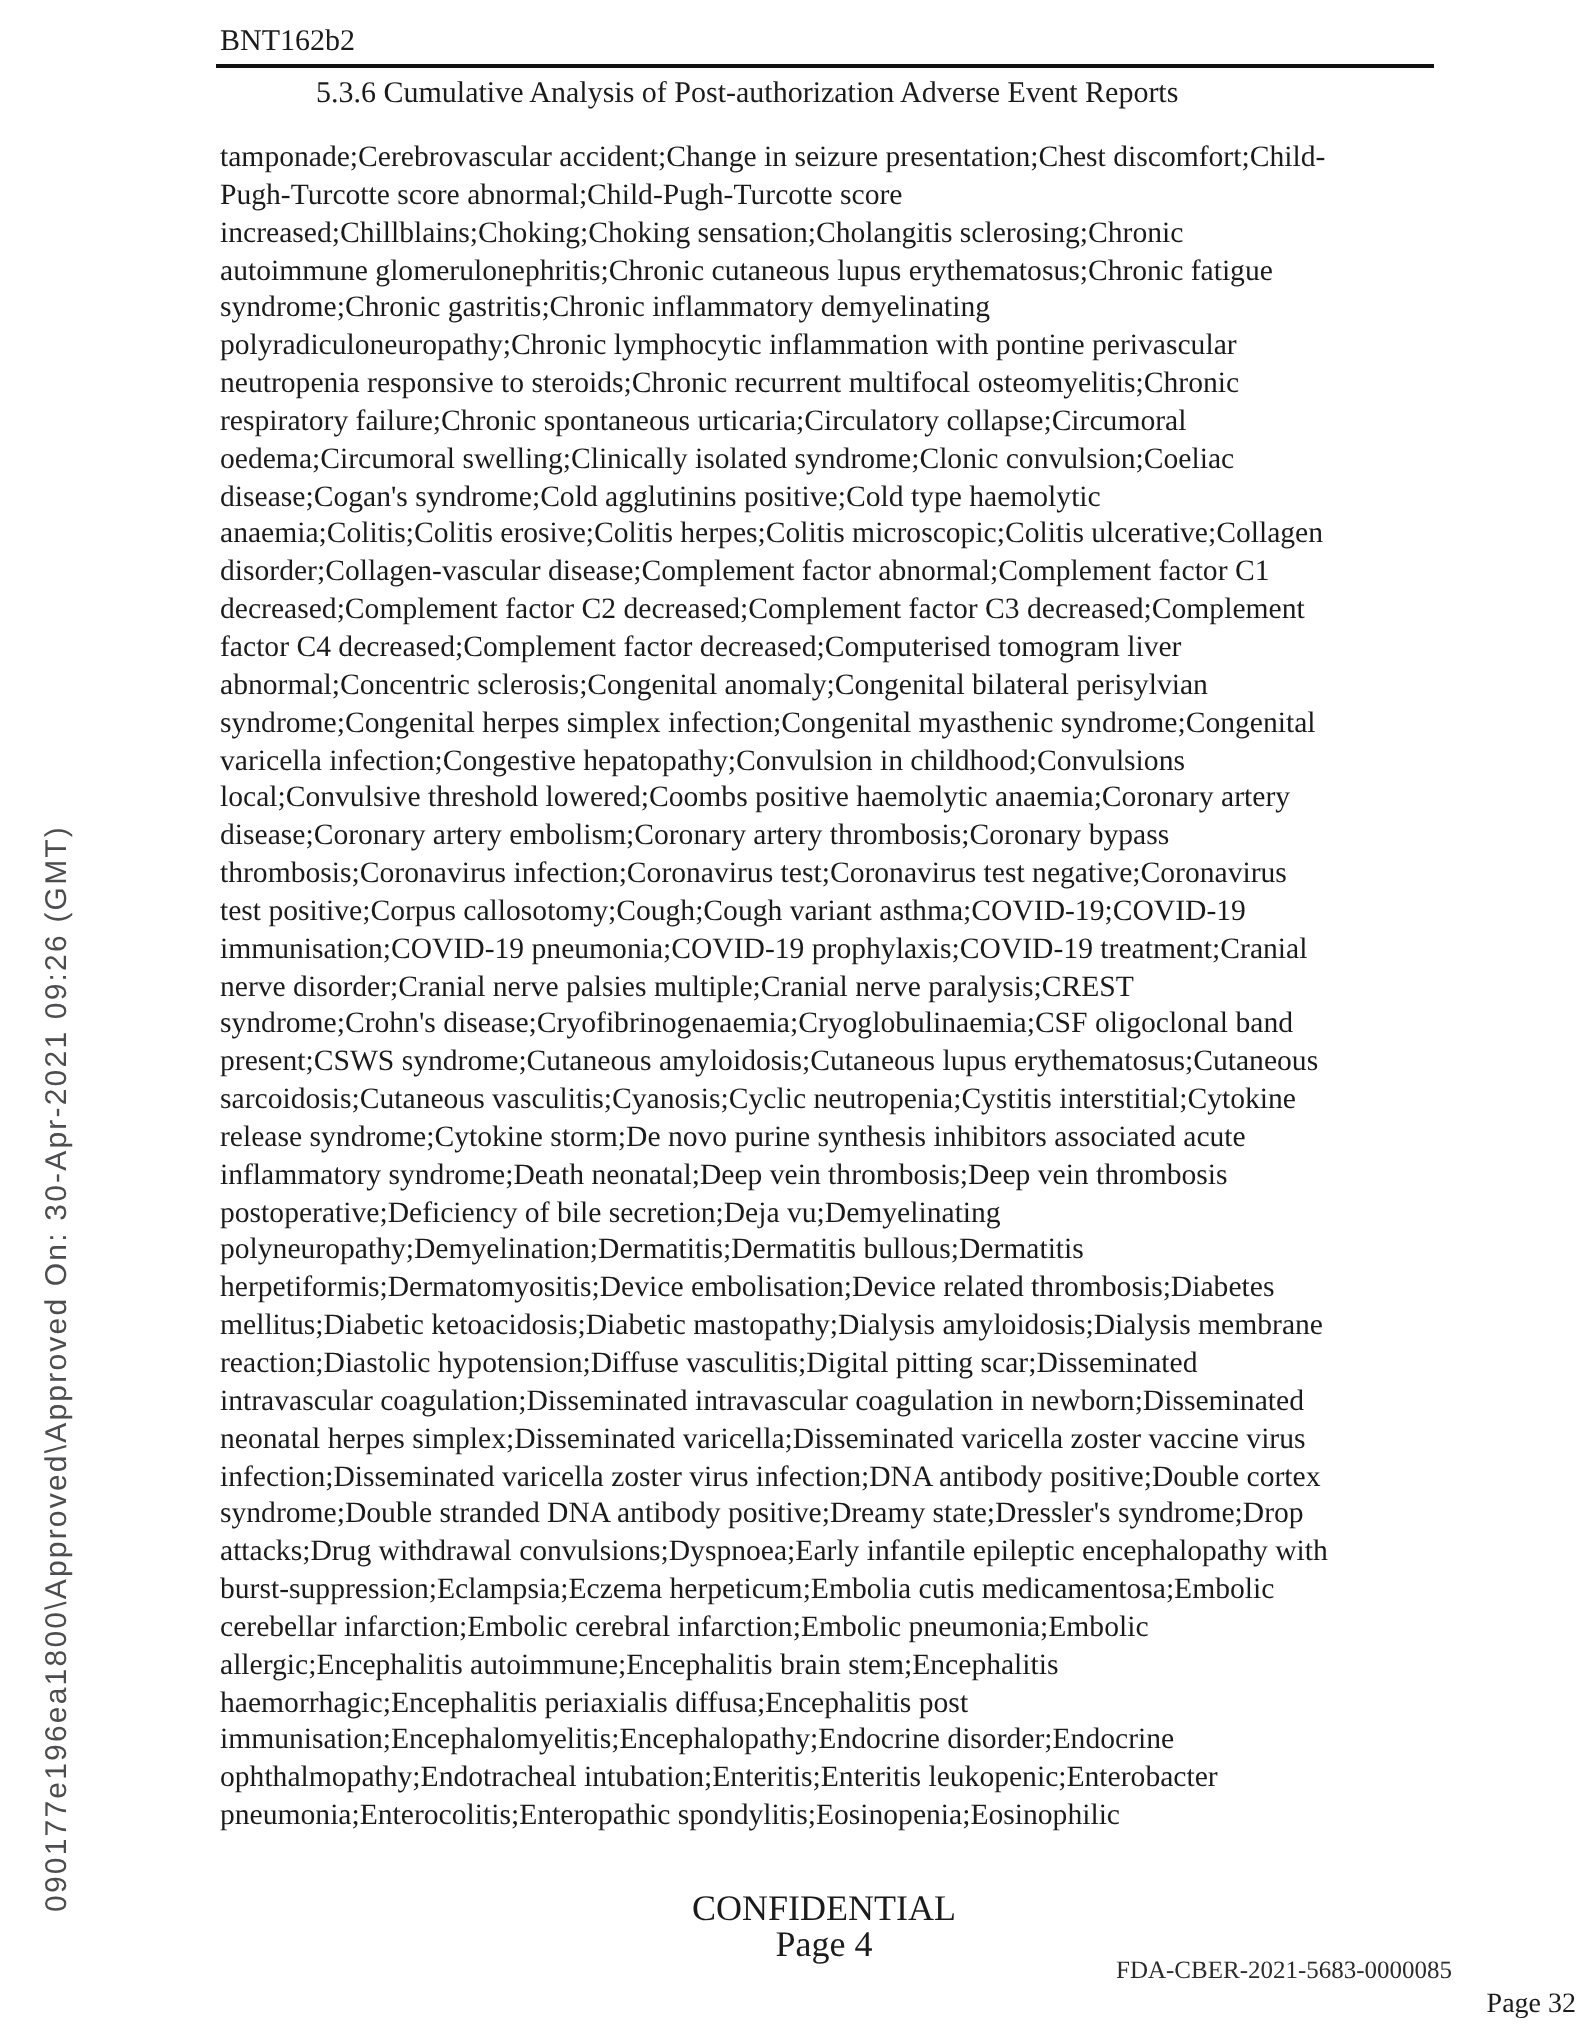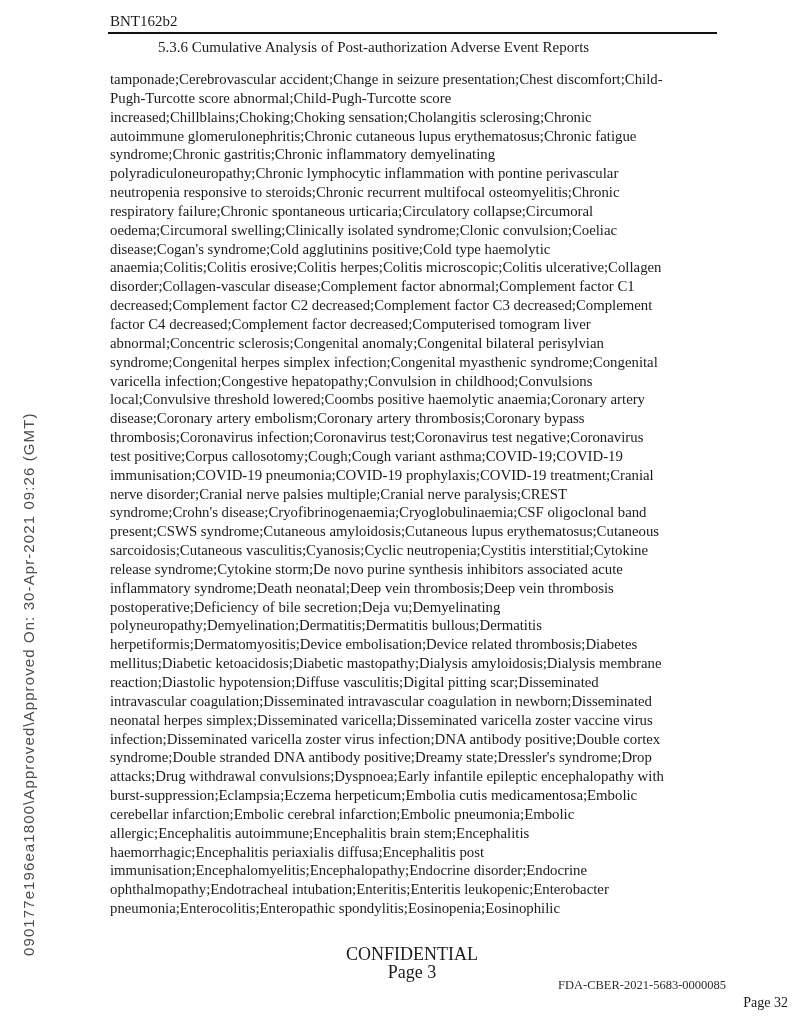--- a/index.html
+++ b/index.html
@@ -120,20 +120,20 @@
       <div class="body-line">cerebellar infarction;Embolic cerebral infarction;Embolic pneumonia;Embolic</div>
       <div class="body-line">allergic;Encephalitis autoimmune;Encephalitis brain stem;Encephalitis</div>
       <div class="body-line">haemorrhagic;Encephalitis periaxialis diffusa;Encephalitis post</div>
       <div class="body-line">immunisation;Encephalomyelitis;Encephalopathy;Endocrine disorder;Endocrine</div>
       <div class="body-line">ophthalmopathy;Endotracheal intubation;Enteritis;Enteritis leukopenic;Enterobacter</div>
       <div class="body-line">pneumonia;Enterocolitis;Enteropathic spondylitis;Eosinopenia;Eosinophilic</div>
     </div>
 
   <div class="footer-center">
     <div>CONFIDENTIAL</div>
-    <div>Page 3</div>
+    <div>Page 4</div>
   </div>
 
   <div class="fda-ref">FDA-CBER-2021-5683-0000085</div>
 
   <div class="page-number">Page 32</div>
 
 </div>
 
 </body></html>

